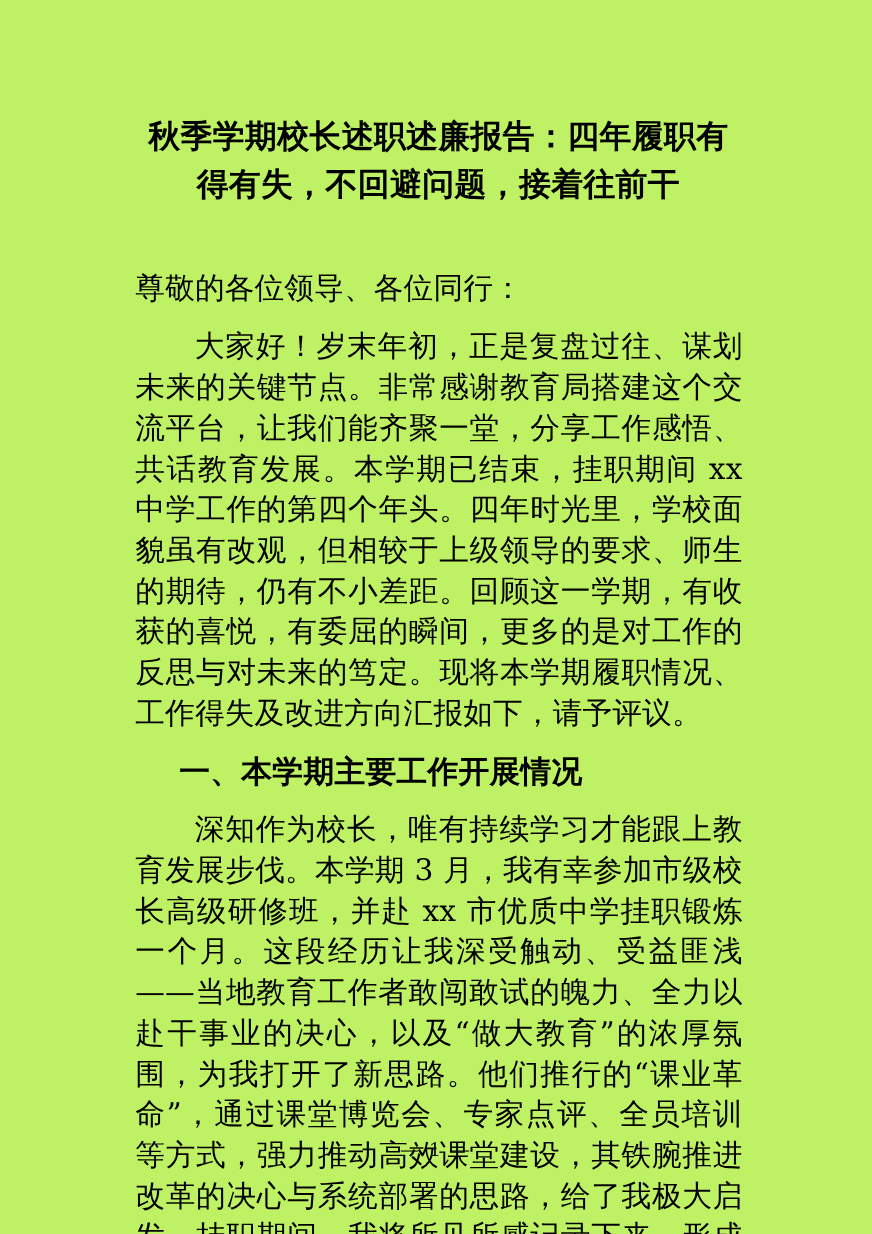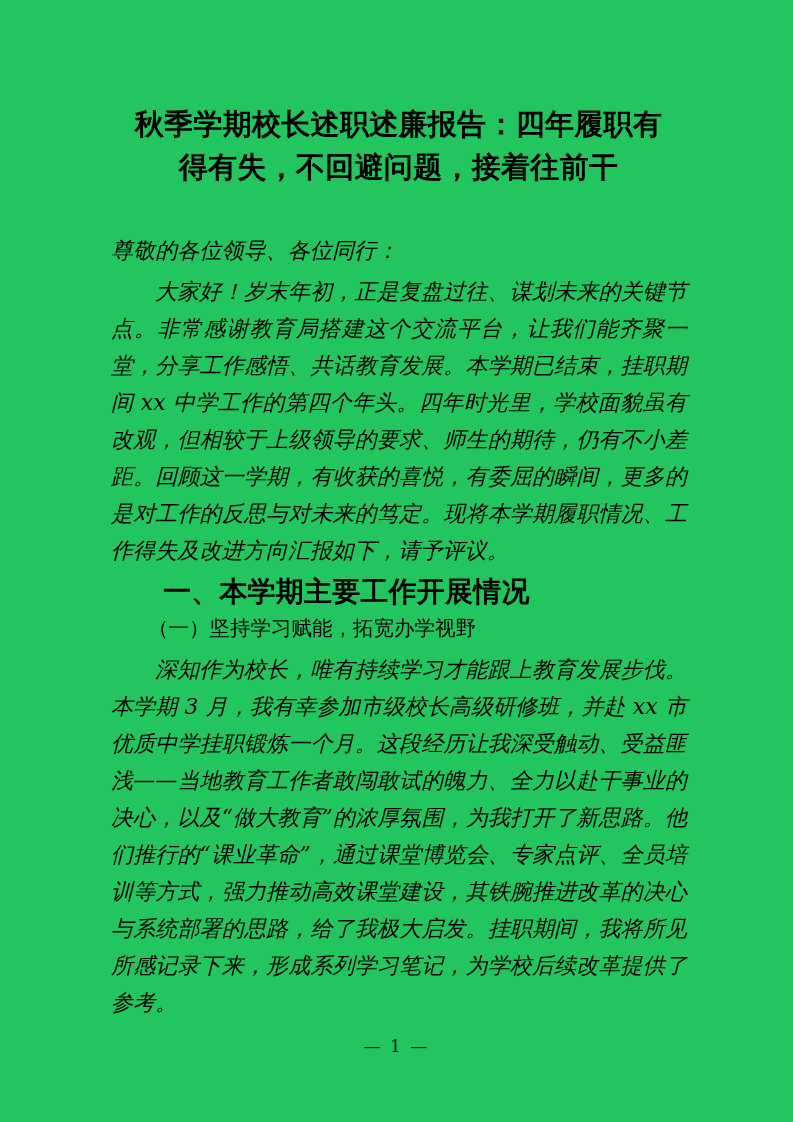--- a/index.html
+++ b/index.html
@@ -11,21 +11,21 @@
   body {
     font-family: "DejaVu Serif", "Liberation Serif", serif;
     color: #000000;
   }
 
   .page {
     position: relative;
     width: 793px;
     height: 1122px;
     margin: 0 auto;
-    background: #22c55e;
+    background: #bef264;
     overflow: hidden;
     box-sizing: border-box;
   }
 
   
   .doc-title {
     position: absolute;
     left: 107px;
     top: 103px;
     width: 583px;
@@ -41,28 +41,27 @@
   
   .body-col {
     position: absolute;
     left: 107px;
     top: 228px;
     width: 584px;
   }
 
   .para {
     font-family: "DejaVu Serif", "Liberation Serif", serif;
-    font-size: 22px;
+    font-size: 27px;
     line-height: 37px;
     text-align: justify;
     text-justify: inter-ideograph;
-    margin: 4px;
+    margin: 16px;
     color: #000000;
     letter-spacing: 0.1px;
-    font-style: italic;
   }
 
   .para.indent {
     text-indent: 2em;
   }
 
   
   .heading-1 {
     font-family: "DejaVu Sans", "Liberation Sans", sans-serif;
     font-weight: bold;
@@ -108,21 +107,20 @@
   </div>
 
   <div class="body-col">
 
     <p class="para">尊敬的各位领导、各位同行：</p>
 
     <p class="para indent">大家好！岁末年初，正是复盘过往、谋划未来的关键节点。非常感谢教育局搭建这个交流平台，让我们能齐聚一堂，分享工作感悟、共话教育发展。本学期已结束，挂职期间 xx 中学工作的第四个年头。四年时光里，学校面貌虽有改观，但相较于上级领导的要求、师生的期待，仍有不小差距。回顾这一学期，有收获的喜悦，有委屈的瞬间，更多的是对工作的反思与对未来的笃定。现将本学期履职情况、工作得失及改进方向汇报如下，请予评议。</p>
 
     <p class="heading-1">一、本学期主要工作开展情况</p>
 
-    <p class="heading-2">（一）坚持学习赋能，拓宽办学视野</p>
 
     <p class="para indent">深知作为校长，唯有持续学习才能跟上教育发展步伐。本学期 3 月，我有幸参加市级校长高级研修班，并赴 xx 市优质中学挂职锻炼一个月。这段经历让我深受触动、受益匪浅——当地教育工作者敢闯敢试的魄力、全力以赴干事业的决心，以及“做大教育”的浓厚氛围，为我打开了新思路。他们推行的“课业革命”，通过课堂博览会、专家点评、全员培训等方式，强力推动高效课堂建设，其铁腕推进改革的决心与系统部署的思路，给了我极大启发。挂职期间，我将所见所感记录下来，形成系列学习笔记，为学校后续改革提供了参考。</p>
 
 
   </div>
 
   <div class="footer">— 1 —</div>
 
 </div>
 

